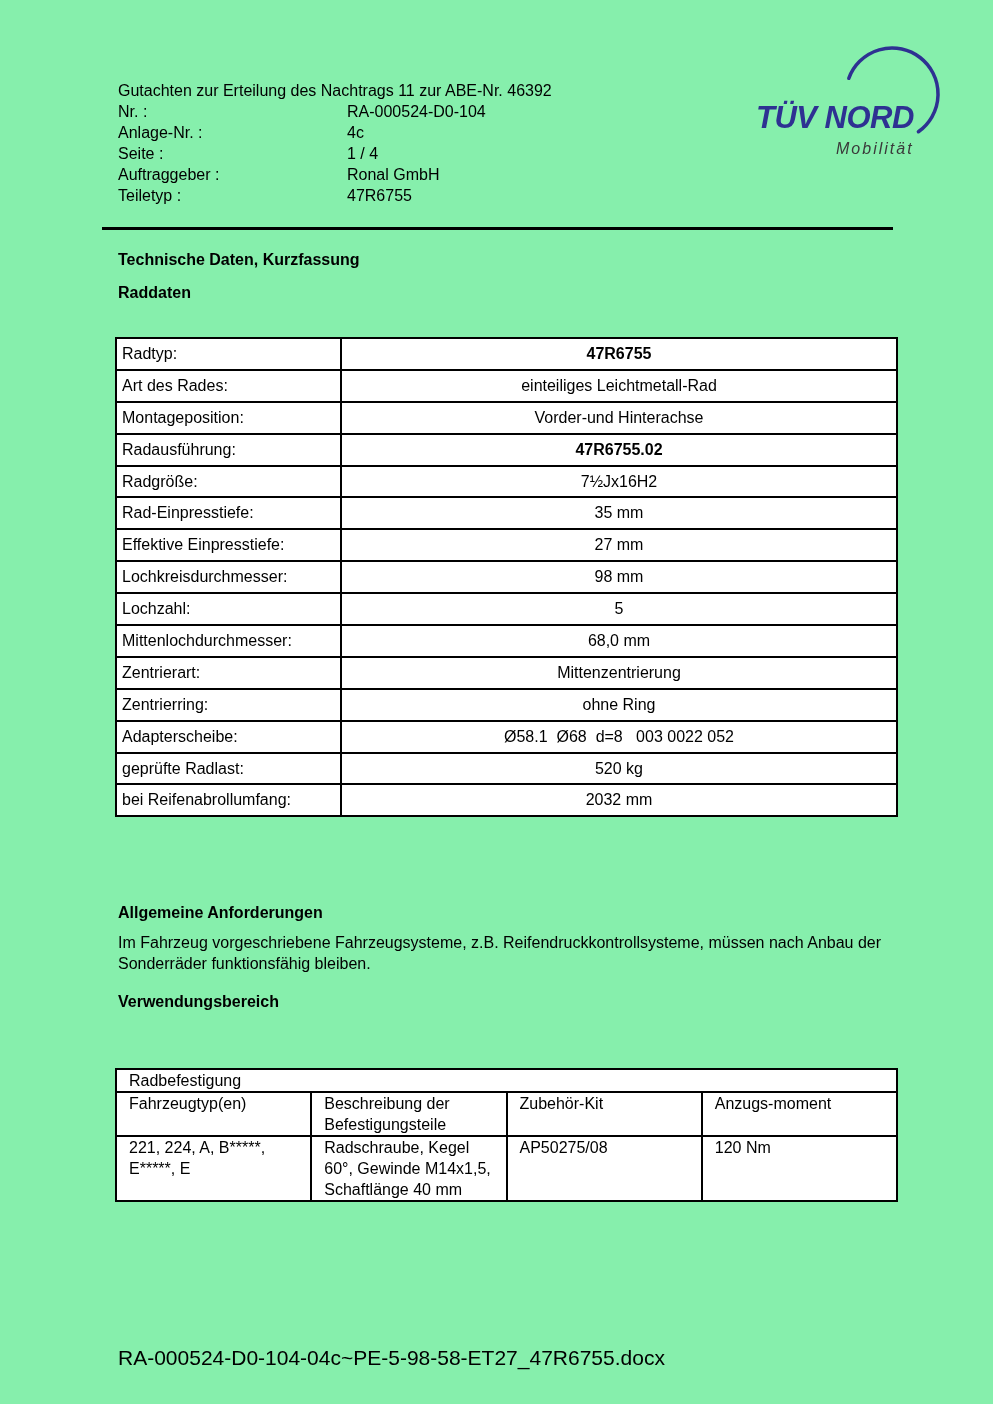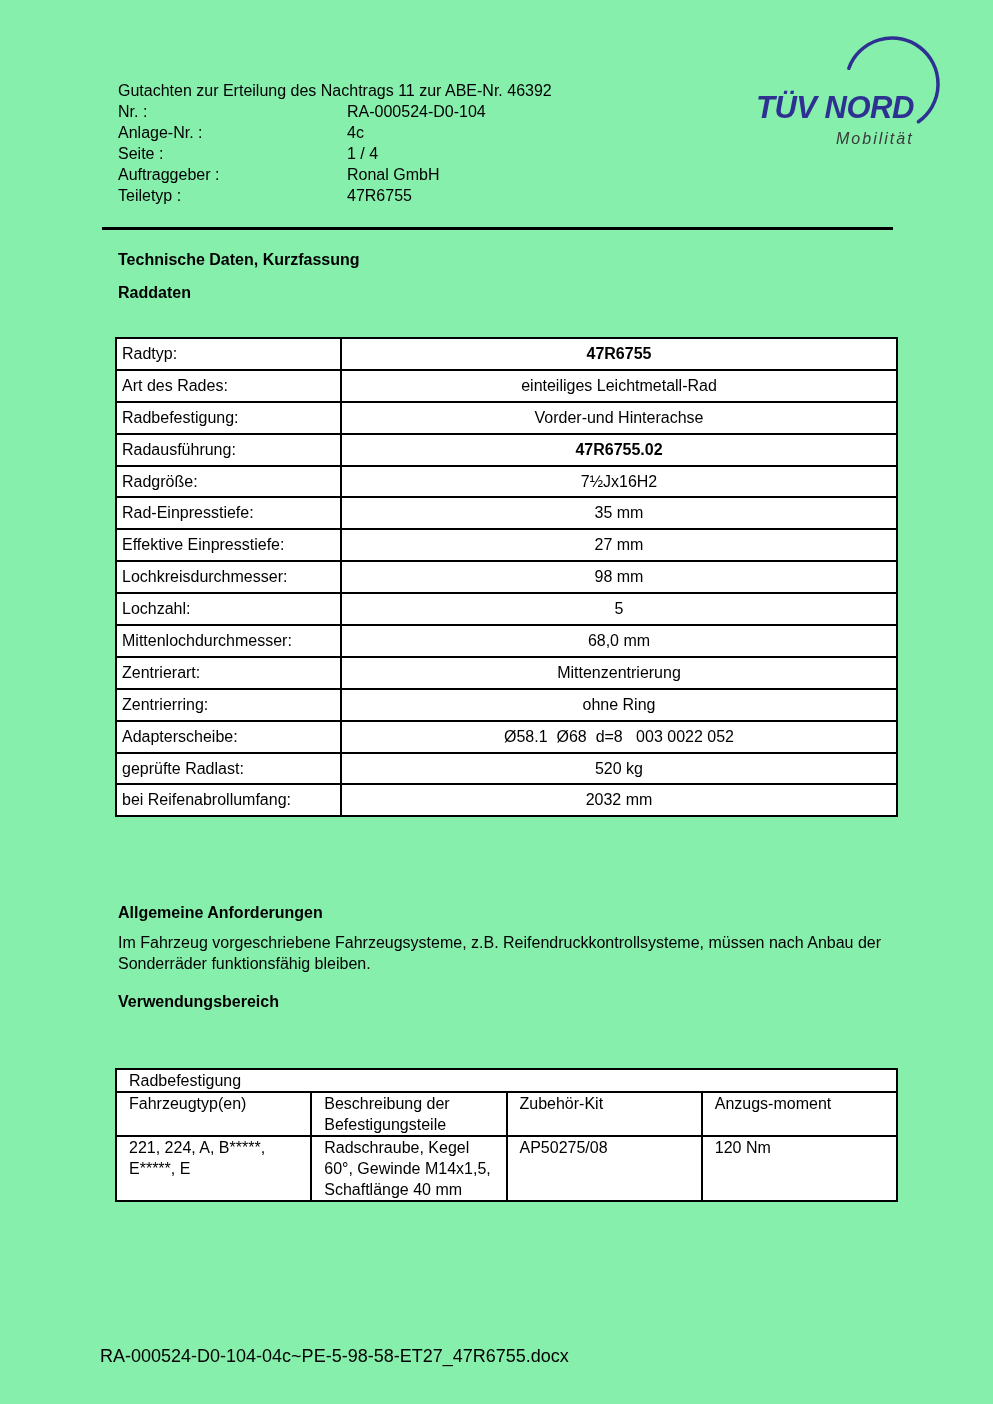--- a/index.html
+++ b/index.html
@@ -14,21 +14,21 @@
     font-size: 16px;
     color: #000000;
     overflow: hidden;
   }
   
   .doc-header { position: absolute; left: 118px; top: 80px; line-height: 21px; }
   .doc-header .title-line { white-space: nowrap; }
   .field-row { display: flex; }
   .field-label { display: inline-block; width: 229px; flex: 0 0 229px; }
   
-  .logo-wrap { position: absolute; left: 748px; top: 28px; width: 200px; height: 128px; }
+  .logo-wrap { position: absolute; left: 748px; top: 38px; width: 200px; height: 128px; }
   
   .rule { position: absolute; left: 102px; top: 227px; width: 791px; height: 3px; background: #000; }
   
   .heading {
     position: absolute; left: 118px;
     font-weight: bold;
     text-decoration-thickness: 2px;
     text-underline-offset: 3px;
     white-space: nowrap;
   }
@@ -53,21 +53,21 @@
   .tbl-befestigung { left: 115px; top: 1068px; width: 783px; }
   .tbl-befestigung td { vertical-align: top; line-height: 21px; padding: 0 12px; }
   .tbl-befestigung .row-title td { height: 20px; }
   .tbl-befestigung .row-head td { height: 42px; }
   .tbl-befestigung .row-data td { height: 42px; }
   .col-typ { width: 268px; }
   .col-beschr { width: 325px; }
   .col-kit { width: 106px; }
   .col-moment { width: 84px; margin-left: 32px; }
   
-  .doc-footer { position: absolute; left: 100px; top: 1346px; font-size: 18px; white-space: nowrap; }
+  .doc-footer { position: absolute; left: 118px; top: 1346px; font-size: 21px; white-space: nowrap; }
 </style>
 </head>
 <body>
 
 <div class="page">
 
   <div class="doc-header">
     <div class="title-line">Gutachten zur Erteilung des Nachtrags 11 zur ABE-Nr. 46392</div>
     <div class="field-row">
       <span class="field-label">Nr. :</span>
@@ -108,21 +108,21 @@
     <tbody>
       <tr class="bold-value">
         <td class="c-label">Radtyp:</td>
         <td class="c-value">47R6755</td>
       </tr>
       <tr>
         <td class="c-label">Art des Rades:</td>
         <td class="c-value">einteiliges Leichtmetall-Rad</td>
       </tr>
       <tr>
-        <td class="c-label">Radbefestigung:</td>
+        <td class="c-label">Montageposition:</td>
         <td class="c-value">Vorder-und Hinterachse</td>
       </tr>
       <tr class="bold-value">
         <td class="c-label">Radausführung:</td>
         <td class="c-value">47R6755.02</td>
       </tr>
       <tr>
         <td class="c-label">Radgröße:</td>
         <td class="c-value">7½Jx16H2</td>
       </tr>

